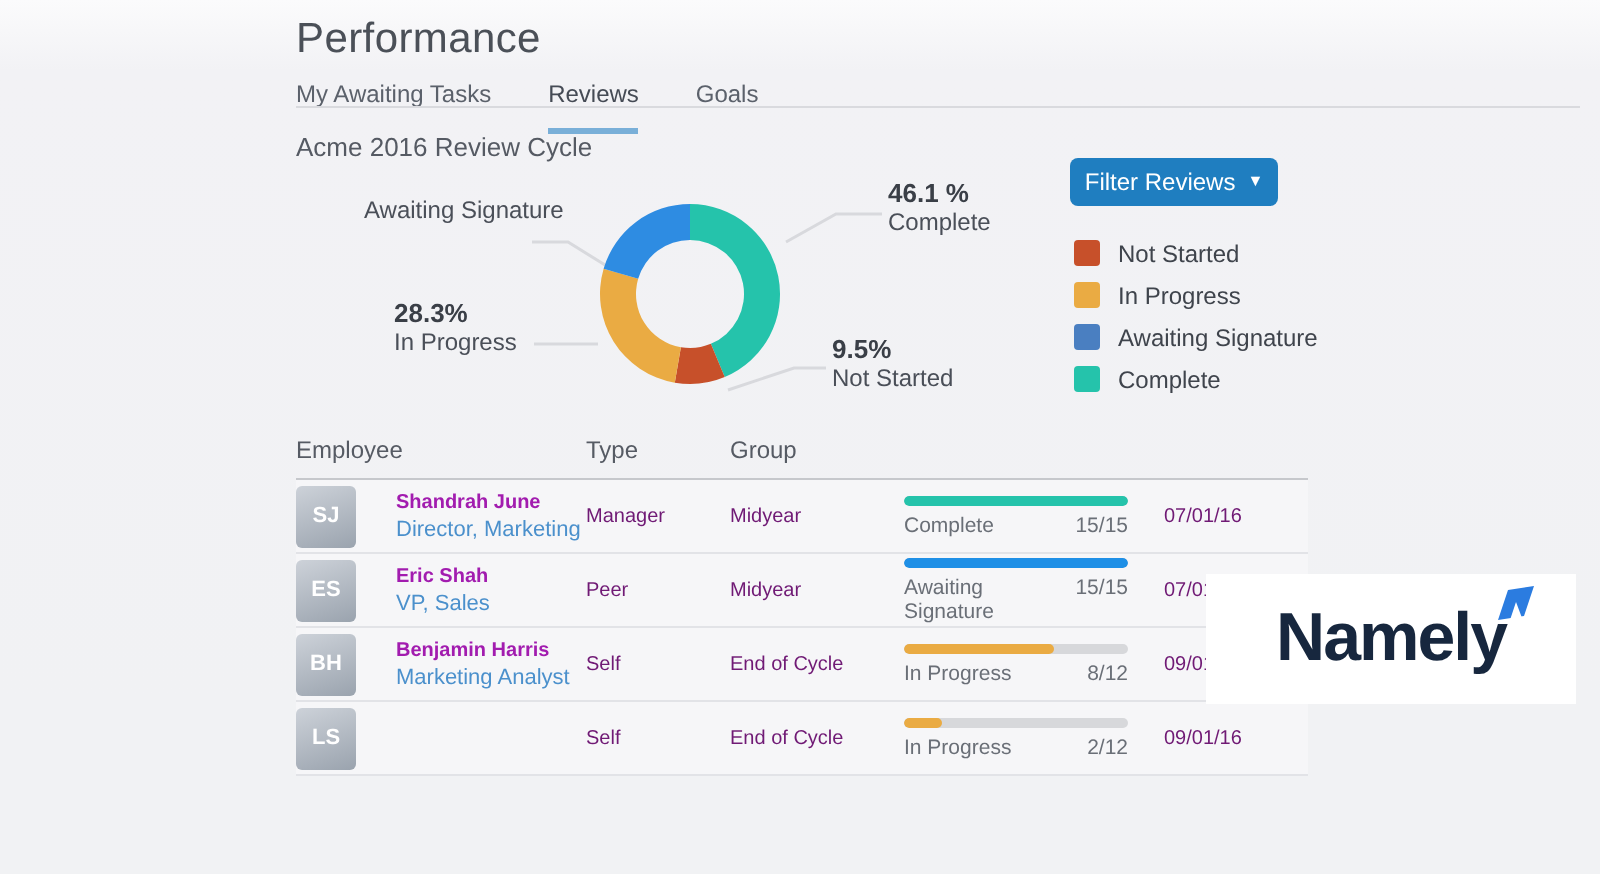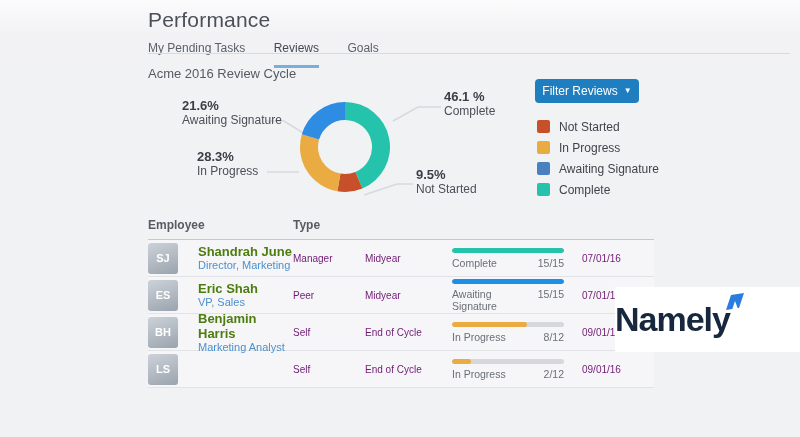--- a/index.html
+++ b/index.html
@@ -62,55 +62,55 @@
   .filter-btn .caret { font-size: 8px; line-height: 1; }
 
   
   .legend { position: absolute; left: 537px; top: 116px; }
   .legend-item { display: flex; align-items: center; height: 21px; }
   .legend-swatch { width: 13px; height: 13px; border-radius: 2px; margin-right: 9px; flex: none; }
   .legend-label { font-size: 12px; color: #3f444c; }
 
   
   .table { position: absolute; left: 148px; top: 218px; width: 506px; }
-  .thead { display: flex; height: 20px; font-size: 12px; font-weight: bold; color: #565b64; }
+  .thead { display: flex; height: 20px; font-size: 12px; font-weight: normal; color: #565b64; }
   .thead-divider { height: 1px; background: #c6c8cc; margin-top: 1px; }
   .col-employee { width: 145px; }
   .col-type { width: 72px; }
   .col-group { width: 87px; }
   .col-progress { width: 130px; }
   .col-due { width: 72px; margin-left: 0; }
   .trow {
     display: flex; align-items: center; height: 37px;
     border-bottom: 1px solid #e2e3e7; background: #f6f6f8; cursor: pointer;
   }
   .emp { display: flex; align-items: center; }
   .avatar {
     width: 30px; height: 31px; border-radius: 3px; margin-right: 20px; flex: none;
     background: linear-gradient(160deg, #cdd2d9 0%, #9aa3ae 100%);
     color: #fff; font-size: 11px; font-weight: bold;
     display: flex; align-items: center; justify-content: center;
   }
-  .emp-name { font-size: 13px; font-weight: bold; color: #4d7c0f; line-height: 15px; }
+  .emp-name { font-size: 10px; font-weight: bold; color: #a21caf; line-height: 15px; }
   .emp-title { font-size: 11px; color: #4b90cc; line-height: 13px; }
   .cell { font-size: 10px; color: #701a75; }
   .progress-wrap { width: 112px; }
   .progress-track {
     width: 100%; height: 5px; border-radius: 3px; background: #d7d8db; overflow: hidden;
   }
   .progress-fill { height: 100%; border-radius: 3px; }
   .progress-labels {
     display: flex; justify-content: space-between; margin-top: 4px;
     font-size: 10.5px; color: #6a6f77;
   }
 
   
   .logo-box {
-    position: absolute; right: 0; bottom: 0; width: 185px; height: 65px;
-    background: #ffffff; display: flex; align-items: center; justify-content: flex-start;
+    position: absolute; right: 12px; bottom: 0; width: 185px; height: 65px;
+    background: #ffffff; display: flex; align-items: center; justify-content: center;
   }
   .logo-inner { position: relative; }
   .logo-text {
     font-size: 34px; font-weight: bold; color: #17273e; letter-spacing: -1px;
   }
   .logo-flag { position: absolute; right: -16px; top: -8px; }
 </style>
 </head>
 <body>
 
@@ -118,37 +118,36 @@
 
   <svg class="connectors" width="800" height="437">
     <polyline points="266,121 284,121 313,139" fill="none" stroke="#d8d9dd" stroke-width="1.5"></polyline>
     <polyline points="267,172 299,172" fill="none" stroke="#d8d9dd" stroke-width="1.5"></polyline>
     <polyline points="393,121 418,107 441,107" fill="none" stroke="#d8d9dd" stroke-width="1.5"></polyline>
     <polyline points="364,195 397,184 413,184" fill="none" stroke="#d8d9dd" stroke-width="1.5"></polyline>
   </svg>
 
   <div class="page-title">Performance</div>
   <div class="tabs">
-    <span class="tab">My Pending Tasks</span>
+    <span class="tab">My Awaiting Tasks</span>
     <span class="tab active">Reviews</span>
     <span class="tab">Goals</span>
   </div>
   <div class="tabs-divider"></div>
 
   <div class="cycle-title">Acme 2016 Review Cycle</div>
 
   <svg class="donut-svg" width="96" height="96" viewBox="0 0 96 96">
       <path d="M48.00,3.00 A45,45 0 0 1 65.36,89.52 L58.42,72.91 A27,27 0 0 0 48.00,21.00 Z" fill="#25c3ab"></path>
       <path d="M65.36,89.52 A45,45 0 0 1 40.40,92.35 L43.44,74.61 A27,27 0 0 0 58.42,72.91 Z" fill="#c7502a"></path>
       <path d="M40.40,92.35 A45,45 0 0 1 4.81,35.37 L22.08,40.42 A27,27 0 0 0 43.44,74.61 Z" fill="#eaab43"></path>
       <path d="M4.81,35.37 A45,45 0 0 1 48.00,3.00 L48.00,21.00 A27,27 0 0 0 22.08,40.42 Z" fill="#2e8ce2"></path>
     </svg>
 
   <div class="callout callout-awaiting">
-    <div class="pct">21.6%</div>
     <div class="lab">Awaiting Signature</div>
   </div>
   <div class="callout callout-inprogress">
     <div class="pct">28.3%</div>
     <div class="lab">In Progress</div>
   </div>
   <div class="callout callout-complete">
     <div class="pct">46.1 %</div>
     <div class="lab">Complete</div>
   </div>
@@ -178,20 +177,21 @@
     <div class="legend-item">
       <span class="legend-swatch" style="background-color: rgb(37, 195, 171);"></span>
       <span class="legend-label">Complete</span>
     </div>
   </div>
 
   <div class="table">
     <div class="thead">
       <div class="col-employee">Employee</div>
       <div class="col-type">Type</div>
+      <div class="col-group">Group</div>
     </div>
     <div class="thead-divider"></div>
 
     <div class="trow">
       <div class="col-employee emp">
         <span class="avatar">SJ</span>
         <span>
           <div class="emp-name">Shandrah June</div>
           <div class="emp-title">Director, Marketing</div>
         </span>

